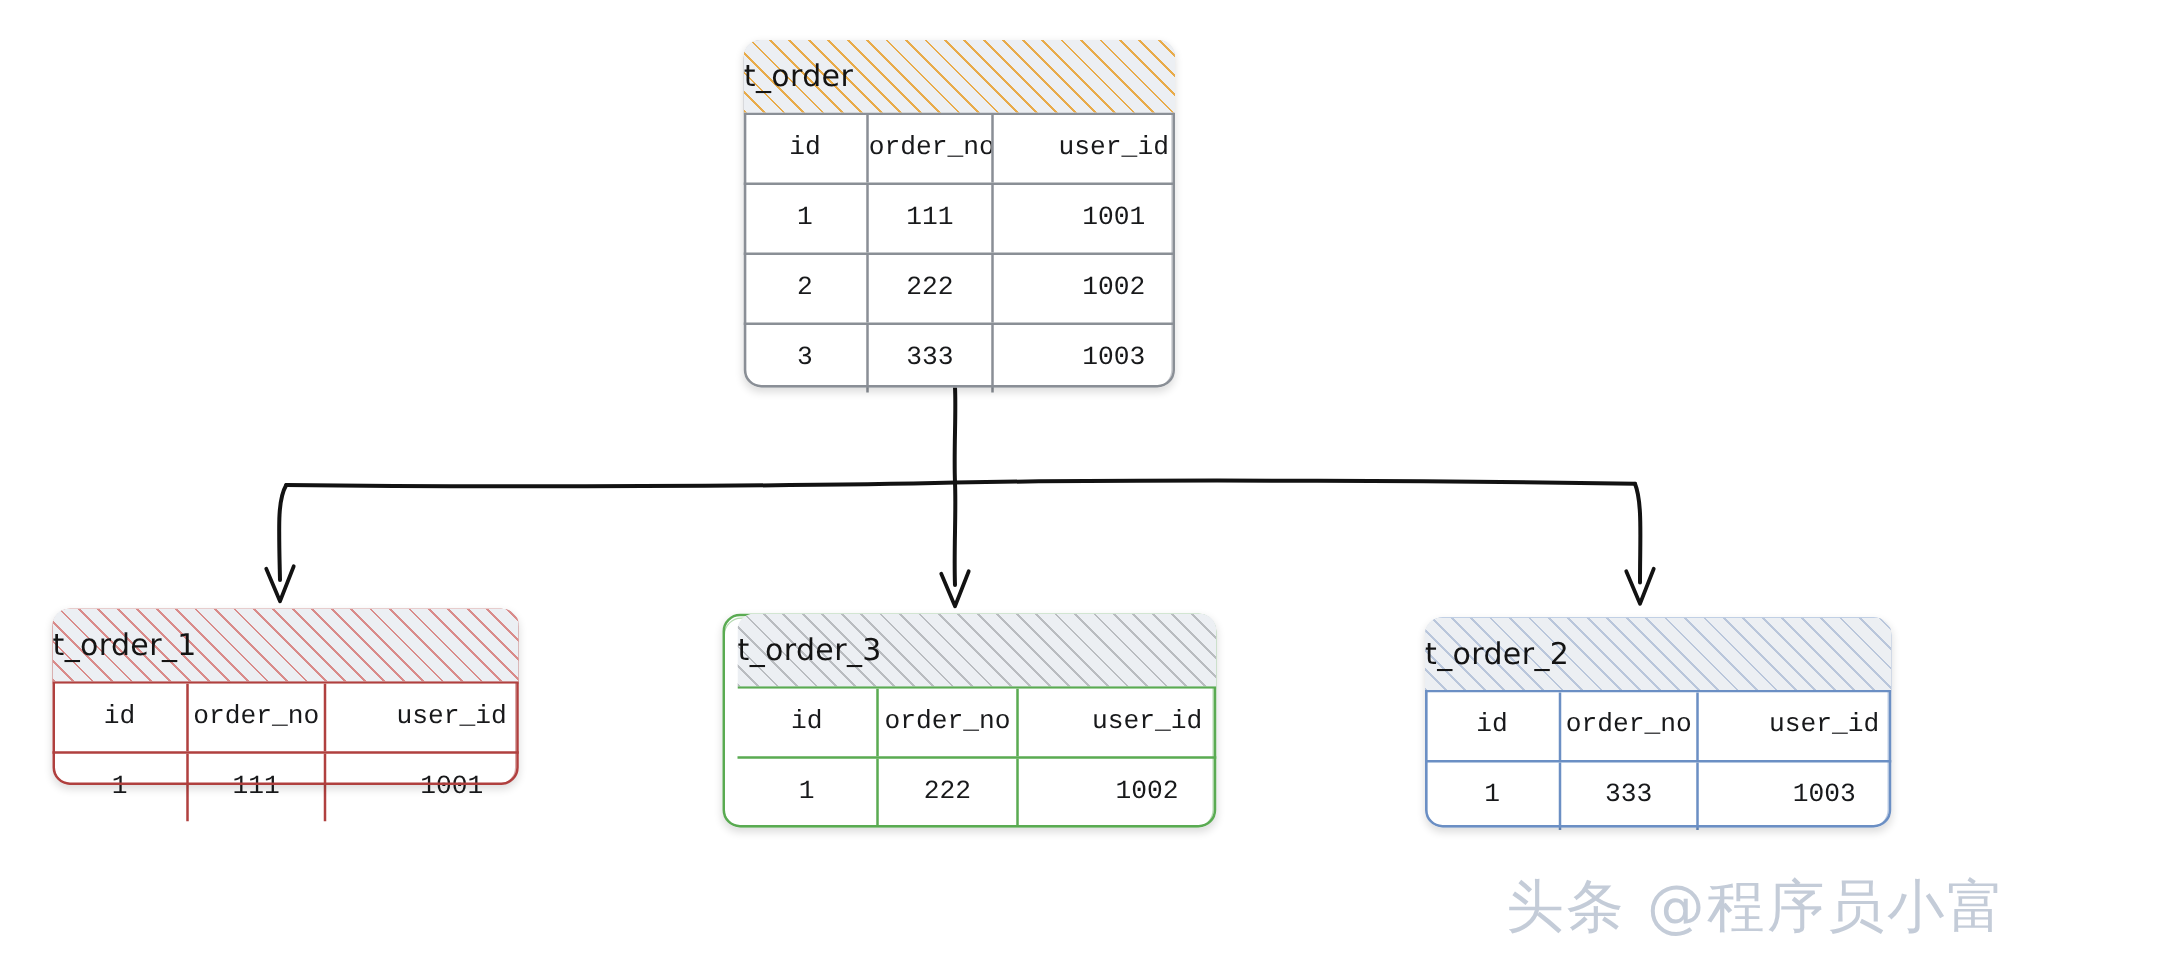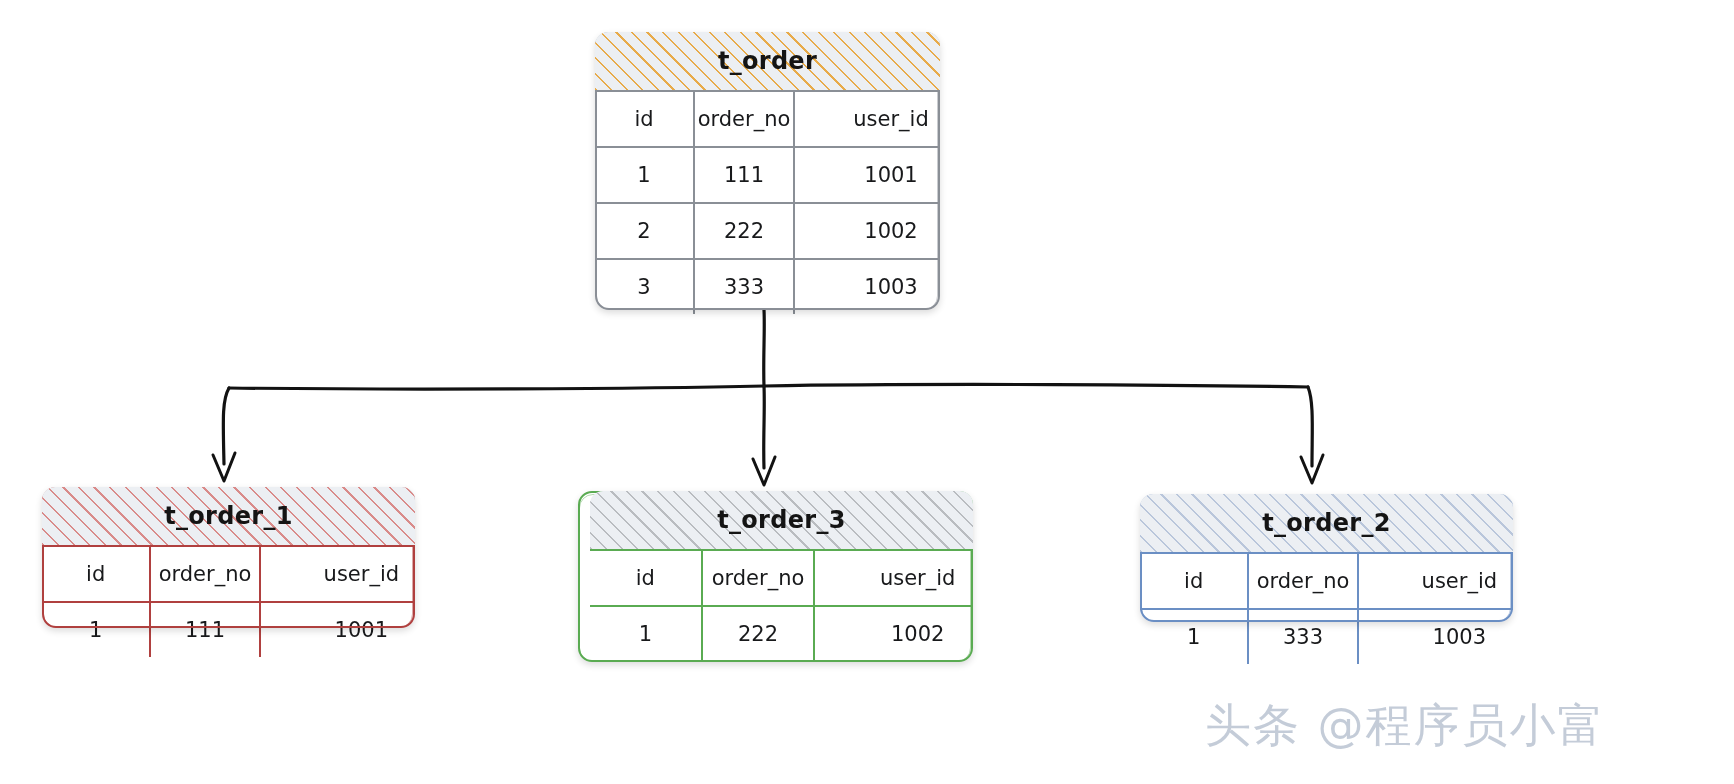--- a/index.html
+++ b/index.html
@@ -45,22 +45,21 @@
     left: -1.5px; top: 0.5px; right: 0.5px; bottom: -1.5px;
     border-radius: 14px;
     border: 1.3px solid var(--ink);
     opacity: 0.45;
   }
 
   .tbl-title {
     position: relative;
     height: 58px;
     line-height: 58px;
-    text-align: center;
-    font-weight: bold;
+    font-weight: normal;
     font-size: 24px;
     color: #141414;
     letter-spacing: 0.3px;
     border-top-left-radius: 13px;
     border-top-right-radius: 13px;
     background-color: #eceff3;
     background-image: repeating-linear-gradient(
         45deg,
         var(--hatch) 0px,
         var(--hatch) 1.6px,
@@ -68,20 +67,21 @@
         rgba(255,255,255,0) 11px);
     border-bottom: 2.4px solid var(--ink);
     overflow: hidden;
     white-space: nowrap;
   }
 
   .tbl-row {
     display: flex;
     height: 54px;
     border-bottom: 2.2px solid var(--ink);
+    font-family: Liberation Mono, monospace;
   }
   .tbl-row.last {
     border-bottom: none;
   }
   .tbl-cell {
     flex: 1 1 0;
     min-width: 0;
     text-align: center;
     line-height: 54px;
     font-size: 21px;
@@ -186,21 +186,21 @@
       <div class="tbl-cell">order_no</div>
       <div class="tbl-cell">user_id</div>
     </div>
     <div class="tbl-row last">
       <div class="tbl-cell">1</div>
       <div class="tbl-cell">222</div>
       <div class="tbl-cell">1002</div>
     </div>
   </div>
 
-  <div class="db-table" style="--ink:#6b8fc4; --hatch:#b9c6db; left:1140px; top:494px; width:373px; height:128px;">
+  <div class="db-table" style="--ink:#6b8fc4; --hatch:#b9c6db; left:1140px; top:494px; width:373px; height:168px;">
     <div class="frame"></div>
     <div class="tbl-title">t_order_2</div>
     <div class="tbl-row head">
       <div class="tbl-cell">id</div>
       <div class="tbl-cell">order_no</div>
       <div class="tbl-cell">user_id</div>
     </div>
     <div class="tbl-row last">
       <div class="tbl-cell">1</div>
       <div class="tbl-cell">333</div>

